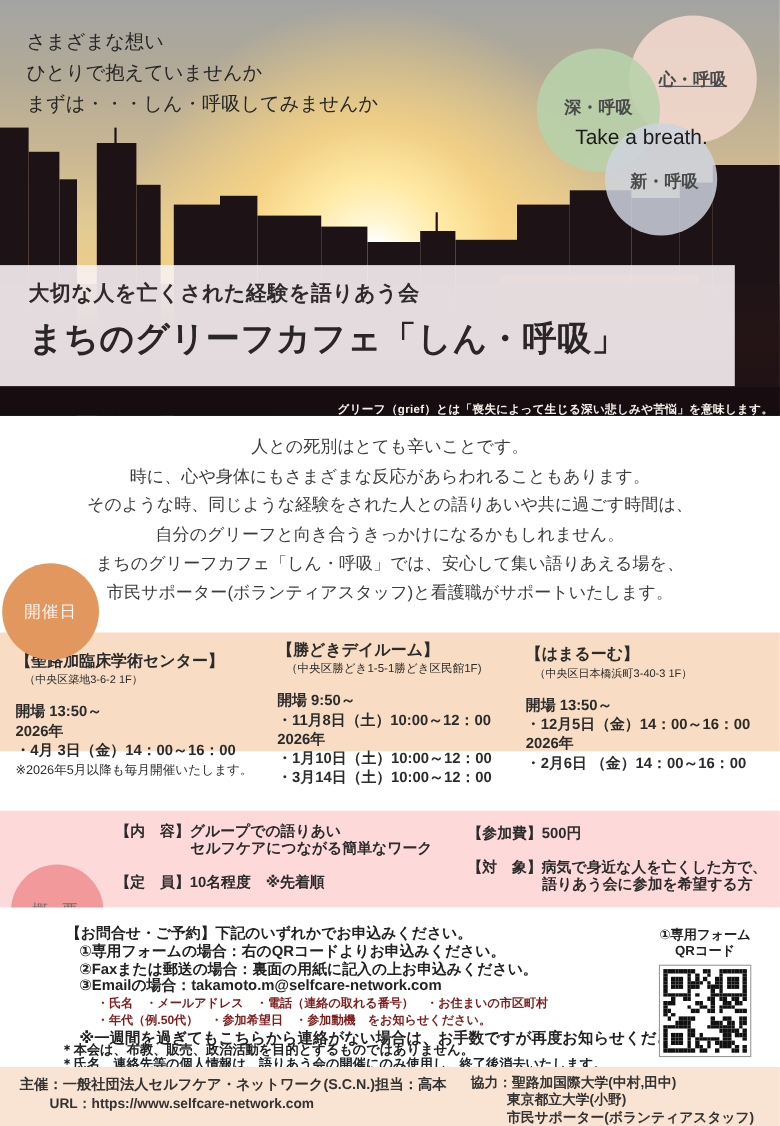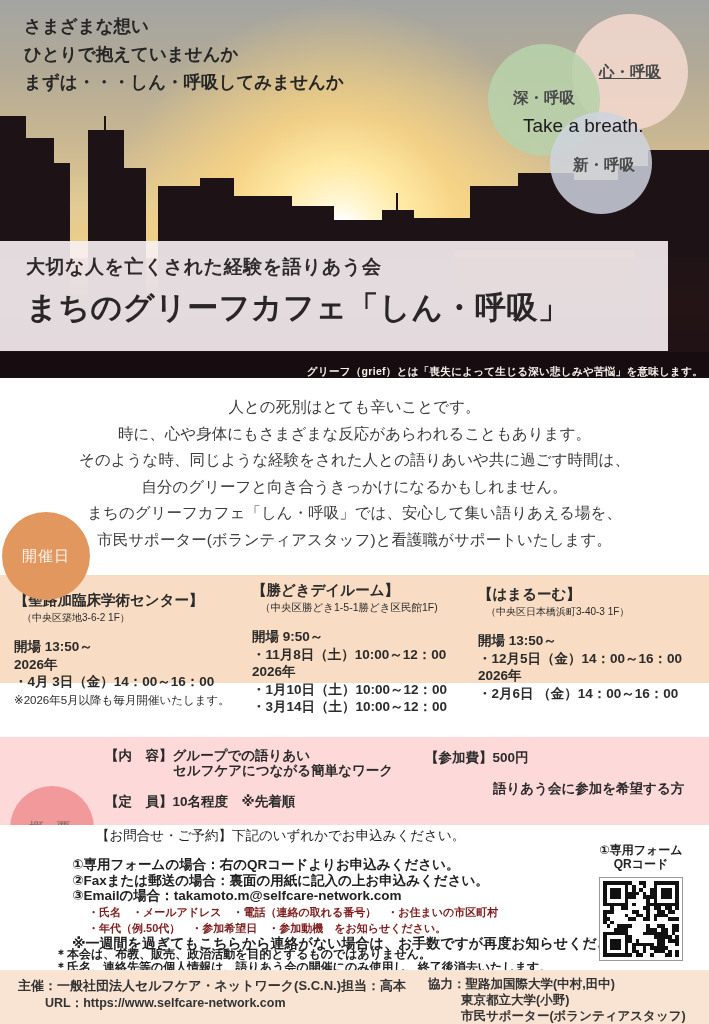--- a/index.html
+++ b/index.html
@@ -12,21 +12,21 @@
     background:
       radial-gradient(circle at 340px 234px, #ffffff 0 13px, #fff6d2 34px, #ffe9a4 70px, rgba(255,216,130,.75) 120px, rgba(250,200,110,0) 230px),
       linear-gradient(180deg, #a3a4a2 0%, #b2aa97 18%, #cbb892 38%, #e3cb93 55%, #efcd85 68%, #eebb66 82%, #e8a954 100%);
   }
   .bld { position:absolute; bottom:0; background:#1d1316; }
   .photo-lower { position:absolute; left:0; top:258px; width:709px; height:120px;
     background:linear-gradient(180deg, rgba(36,21,22,.55), #241416 40%, #1d1114); }
   .red-glow { position:absolute; left:455px; top:250px; width:180px; height:95px; background:#61241f; opacity:.75; border-radius:3px; }
   .antenna { position:absolute; width:2px; background:#1d1316; bottom:0; }
 
-  .tagline { position:absolute; left:24px; top:12px; font-size:17.5px; line-height:28px; color:#262626; font-weight:700; }
+  .tagline { position:absolute; left:24px; top:24px; font-size:17.5px; line-height:28px; color:#262626; font-weight:400; }
 
   .bubble { position:absolute; border-radius:50%; }
   .bubble-label { position:absolute; font-size:15.5px; color:#4a4a4a; font-weight:600; white-space:nowrap; }
   .breath { position:absolute; left:523px; top:115px; font-size:19px; color:#1c1c1c; z-index:5; }
 
   .banner { position:absolute; left:0; top:241px; width:668px; height:110px;
     background:rgba(248,241,243,.90); z-index:4; padding:13px 0 0 26px; }
   .banner-sub { font-size:19px; color:#2e2a2b; font-weight:600; letter-spacing:.5px; }
   .banner-title { font-size:31px; color:#2a2627; font-weight:700; margin-top:7px; letter-spacing:.5px; }
 
@@ -60,21 +60,21 @@
     background:#f29a9b; display:flex; align-items:center; justify-content:center;margin-top:48px; }
   .ov-badge span { color:#7a6a66; font-size:15px; letter-spacing:4px; }
   .ov-left  { position:absolute; left:105px; top:11px; font-size:13.5px; font-weight:700; color:#2b2b2b; line-height:15px; }
   .ov-right { position:absolute; left:425px; top:13px; font-size:13.5px; font-weight:700; color:#2b2b2b; line-height:15px; }
   .ov-indent { padding-left:68px; }
   .ov-sp { height:16px; }
   .ov-sp2 { height:8px; }
 
   
   .contact { position:absolute; left:0; top:825px; width:709px; height:143px; background:#fff; }
-  .c-head { position:absolute; left:60px; top:2px; font-size:13.5px; font-weight:400; color:#222;margin-left:36px; }
+  .c-head { position:absolute; left:60px; top:15px; font-size:13.5px; font-weight:700; color:#222; }
   .c-lines { position:absolute; left:72px; top:32px; font-size:13.5px; font-weight:700; color:#222; line-height:15.5px; }
   .c-info { position:absolute; left:88px; top:80px; font-size:11px; font-weight:700; color:#7f1d1d; line-height:15.5px; }
   .c-note { position:absolute; left:72px; top:110px; font-size:14px; font-weight:700; color:#222; }
   .c-disc { position:absolute; left:55px; top:123px; font-size:12px; font-weight:700; color:#222; line-height:12.5px; }
 
   .qr-block { position:absolute; left:585px; top:18px; width:112px; text-align:center; }
   .qr-cap { font-size:12px; font-weight:700; color:#222; line-height:14px; }
   .qr { width:84px; height:84px; margin:6px auto 0; background:#fff; border:1px solid #999;
     display:grid; grid-template-columns:repeat(21,1fr); grid-template-rows:repeat(21,1fr); padding:3px; }
   .qr i { display:block; }
@@ -193,20 +193,21 @@
     <div class="ov-left">
       <div>【内　容】グループでの語りあい</div>
       <div class="ov-indent">セルフケアにつながる簡単なワーク</div>
       <div class="ov-sp"></div>
       <div>【定　員】10名程度　※先着順</div>
     </div>
     <div class="ov-right">
       <div>【参加費】500円</div>
       <div class="ov-sp2"></div>
         <div class="ov-sp2"></div>
+      <div>【対　象】病気で身近な人を亡くした方で、</div>
       <div class="ov-indent">語りあう会に参加を希望する方</div>
     </div>
   </div>
 
   <div class="contact">
     <div class="c-head">【お問合せ・ご予約】下記のいずれかでお申込みください。</div>
     <div class="c-lines">
       <div>①専用フォームの場合：右のQRコードよりお申込みください。</div>
       <div>②Faxまたは郵送の場合：裏面の用紙に記入の上お申込みください。</div>
       <div>③Emailの場合：takamoto.m@selfcare-network.com</div>

